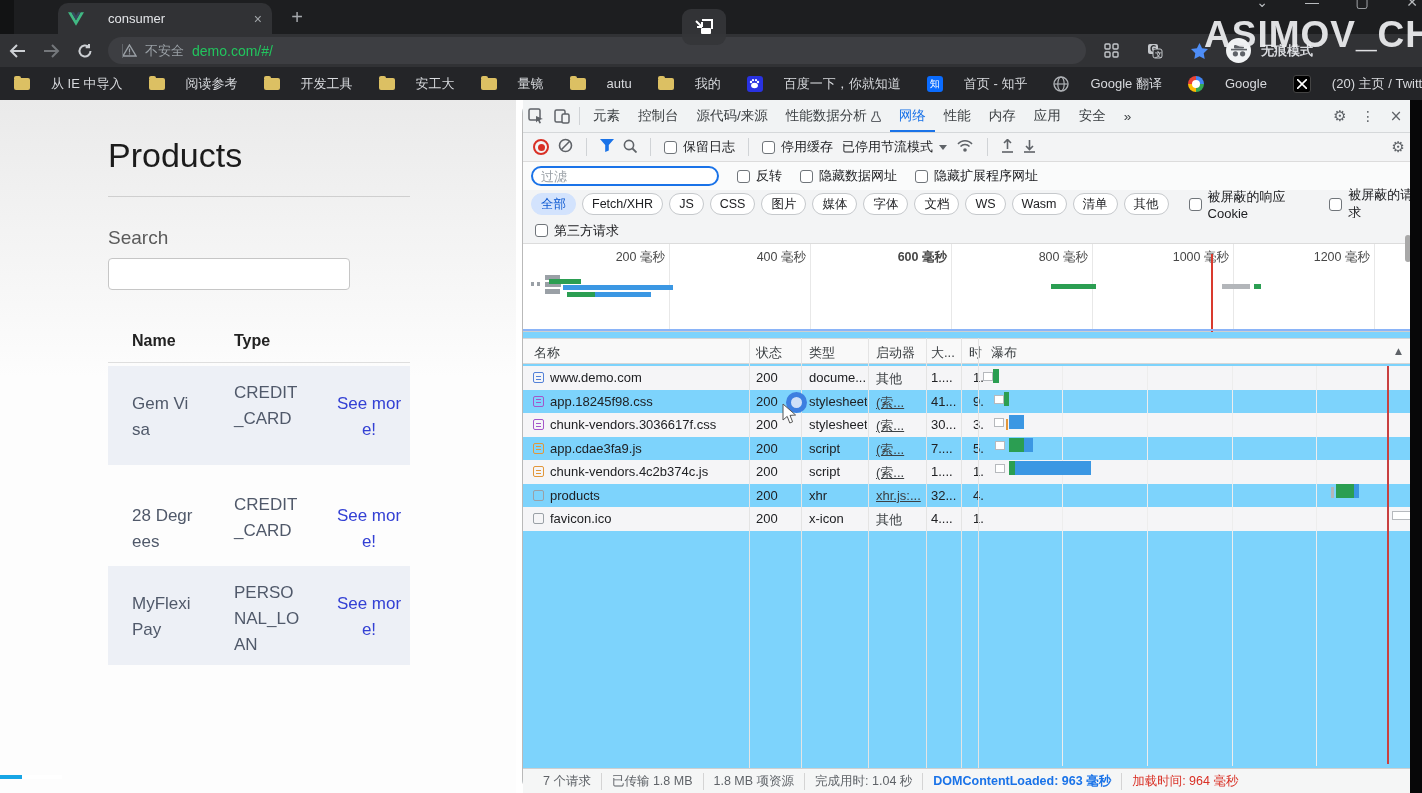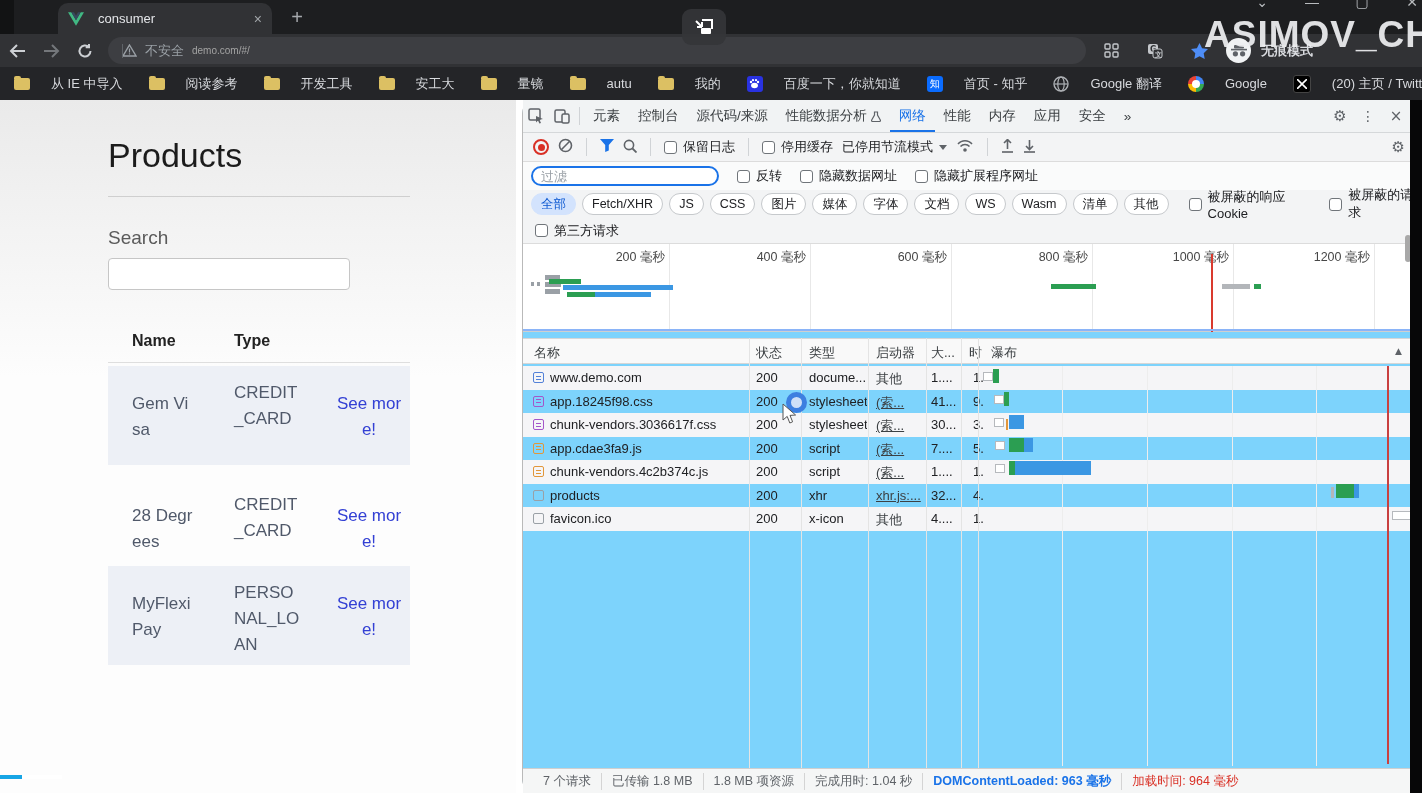--- a/index.html
+++ b/index.html
@@ -3,39 +3,39 @@
 <meta charset="utf-8">
 <style>
   html,body{margin:0;padding:0;background:#111;}
   .screen{position:relative;width:1422px;height:793px;overflow:hidden;
     font-family:"Liberation Sans","DejaVu Sans",sans-serif;background:#fff;}
 
   
   .tabbar{position:absolute;left:0;top:0;width:100%;height:34px;background:#1d1e20;}
   .tabbar .edge{position:absolute;left:0;top:0;width:14px;height:34px;background:#121314;}
   .tab{position:absolute;left:58px;top:3px;width:214px;height:31px;background:#313235;
-    border-radius:10px 10px 0 0;display:flex;align-items:center;gap:14px;padding:8px 10px;
+    border-radius:10px 10px 0 0;display:flex;align-items:center;gap:24px;padding:8px 10px;
     color:#e3e5e8;font-size:13px;box-sizing:border-box;}
   .tab .vlogo{width:16px;height:14px;flex:none;}
   .tab-close{margin-left:auto;color:#a2a6aa;font-size:14px;line-height:1;}
   .newtab{position:absolute;left:284px;top:4px;color:#a6a9ad;font-size:20px;width:26px;height:26px;
     display:flex;align-items:center;justify-content:center;}
   .win-controls{position:absolute;right:0px;top:-6px;display:flex;gap:30px;color:#b9bcbf;font-size:14px;}
   .win-controls span{width:20px;text-align:center;}
   .pip-btn{position:absolute;left:682px;top:9px;width:44px;height:36px;border-radius:9px;
     background:rgba(52,53,56,.92);display:flex;align-items:center;justify-content:center;z-index:40;}
 
   .navbar{position:absolute;left:0;top:34px;width:100%;height:33px;background:#313235;
     display:flex;align-items:center;}
   .nav-ic{width:34px;height:28px;display:flex;align-items:center;justify-content:center;flex:none;}
   .pill{position:relative;margin-left:6px;width:978px;height:27px;border-radius:14px;background:#3d3e42;
     display:flex;align-items:center;padding:0 14px;box-sizing:border-box;gap:8px;}
   .pill .sec{color:#9aa0a6;font-size:13px;}
   .pill .bar{width:1px;height:14px;background:#5f6368;}
-  .pill .url{color:#a3a3a3;font-size:10px;}
+  .pill .url{color:#22c55e;font-size:14px;}
   .nav-right{display:flex;align-items:center;gap:10px;margin-left:8px;font-weight:bold;}
   .avatar{width:25px;height:25px;border-radius:50%;background:#f1f3f4;display:flex;align-items:center;justify-content:center;}
   .incog-label{color:#dadce0;font-size:13px;}
   .watermark{position:absolute;left:1204px;top:14px;font-size:37px;font-weight:bold;letter-spacing:1px;
     color:rgba(238,239,241,.93);z-index:60;white-space:nowrap;pointer-events:none;}
 
   .bookmarks{position:absolute;left:0;top:67px;width:100%;height:33px;background:#242528;
     display:flex;align-items:center;gap:26px;padding-left:14px;box-sizing:border-box;
     color:#d8dade;font-size:13px;white-space:nowrap;}
   .bm{display:flex;align-items:center;gap:21px;}
@@ -509,21 +509,21 @@
 
       <div class="dt-timeline">
         <div class="tl-line" style="left:146px;"></div>
         <div class="tl-line" style="left:287px;"></div>
         <div class="tl-line" style="left:428px;"></div>
         <div class="tl-line" style="left:569px;"></div>
         <div class="tl-line" style="left:710px;"></div>
         <div class="tl-line" style="left:851px;"></div>
         <div class="tl-label" style="left:50px;">200 毫秒</div>
         <div class="tl-label" style="left:191px;">400 毫秒</div>
-        <div class="tl-label" style="left:332px;">600 毫秒</div>
+        <div class="tl-label" style="left:332px;font-weight:bold;">600 毫秒</div>
         <div class="tl-label" style="left:473px;">800 毫秒</div>
         <div class="tl-label" style="left:614px;">1000 毫秒</div>
         <div class="tl-label" style="left:755px;">1200 毫秒</div>
         <div class="bar" style="left:8px;top:38px;width:3px;height:4px;background:#9aa0a6;"></div>
         <div class="bar" style="left:14px;top:38px;width:3px;height:4px;background:#9aa0a6;"></div>
         <div class="bar" style="left:22px;top:31px;width:15px;height:5px;background:#9aa0a6;"></div>
         <div class="bar" style="left:22px;top:38px;width:16px;height:5px;background:#9aa0a6;"></div>
         <div class="bar" style="left:22px;top:45px;width:15px;height:5px;background:#9aa0a6;"></div>
         <div class="bar" style="left:26px;top:35px;width:32px;height:5px;background:#2b9e52;"></div>
         <div class="bar" style="left:40px;top:41px;width:110px;height:5px;background:#3b97e3;"></div>

